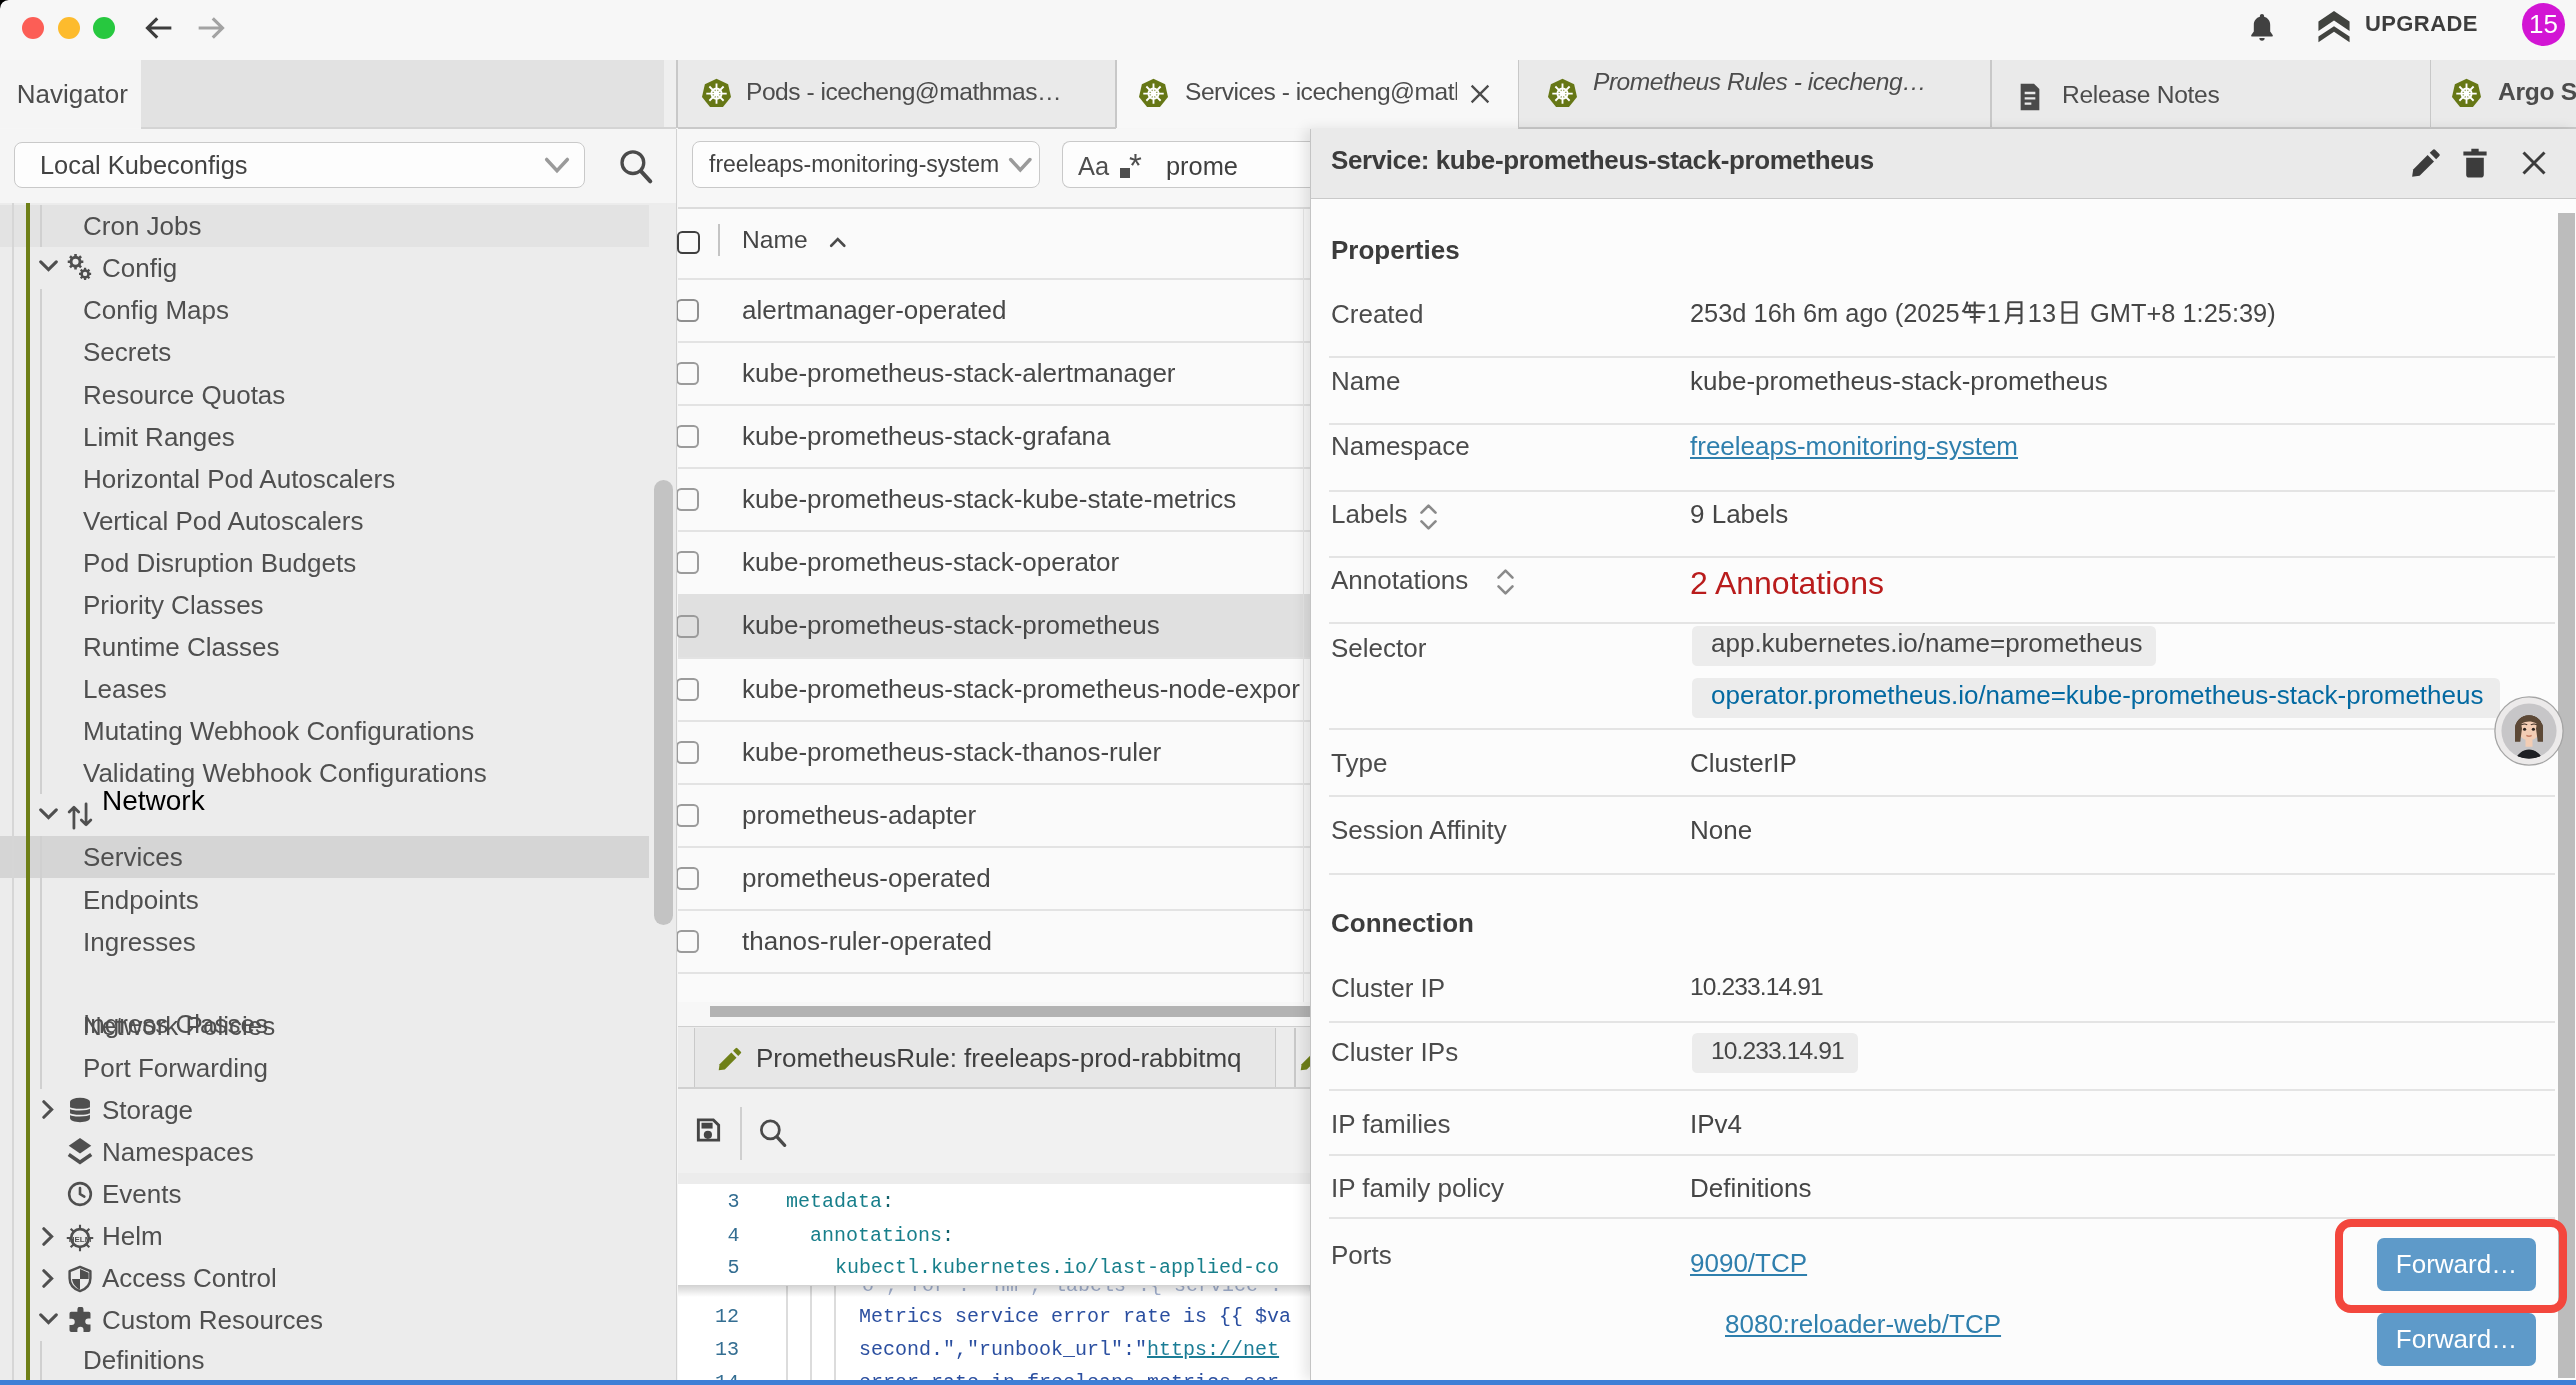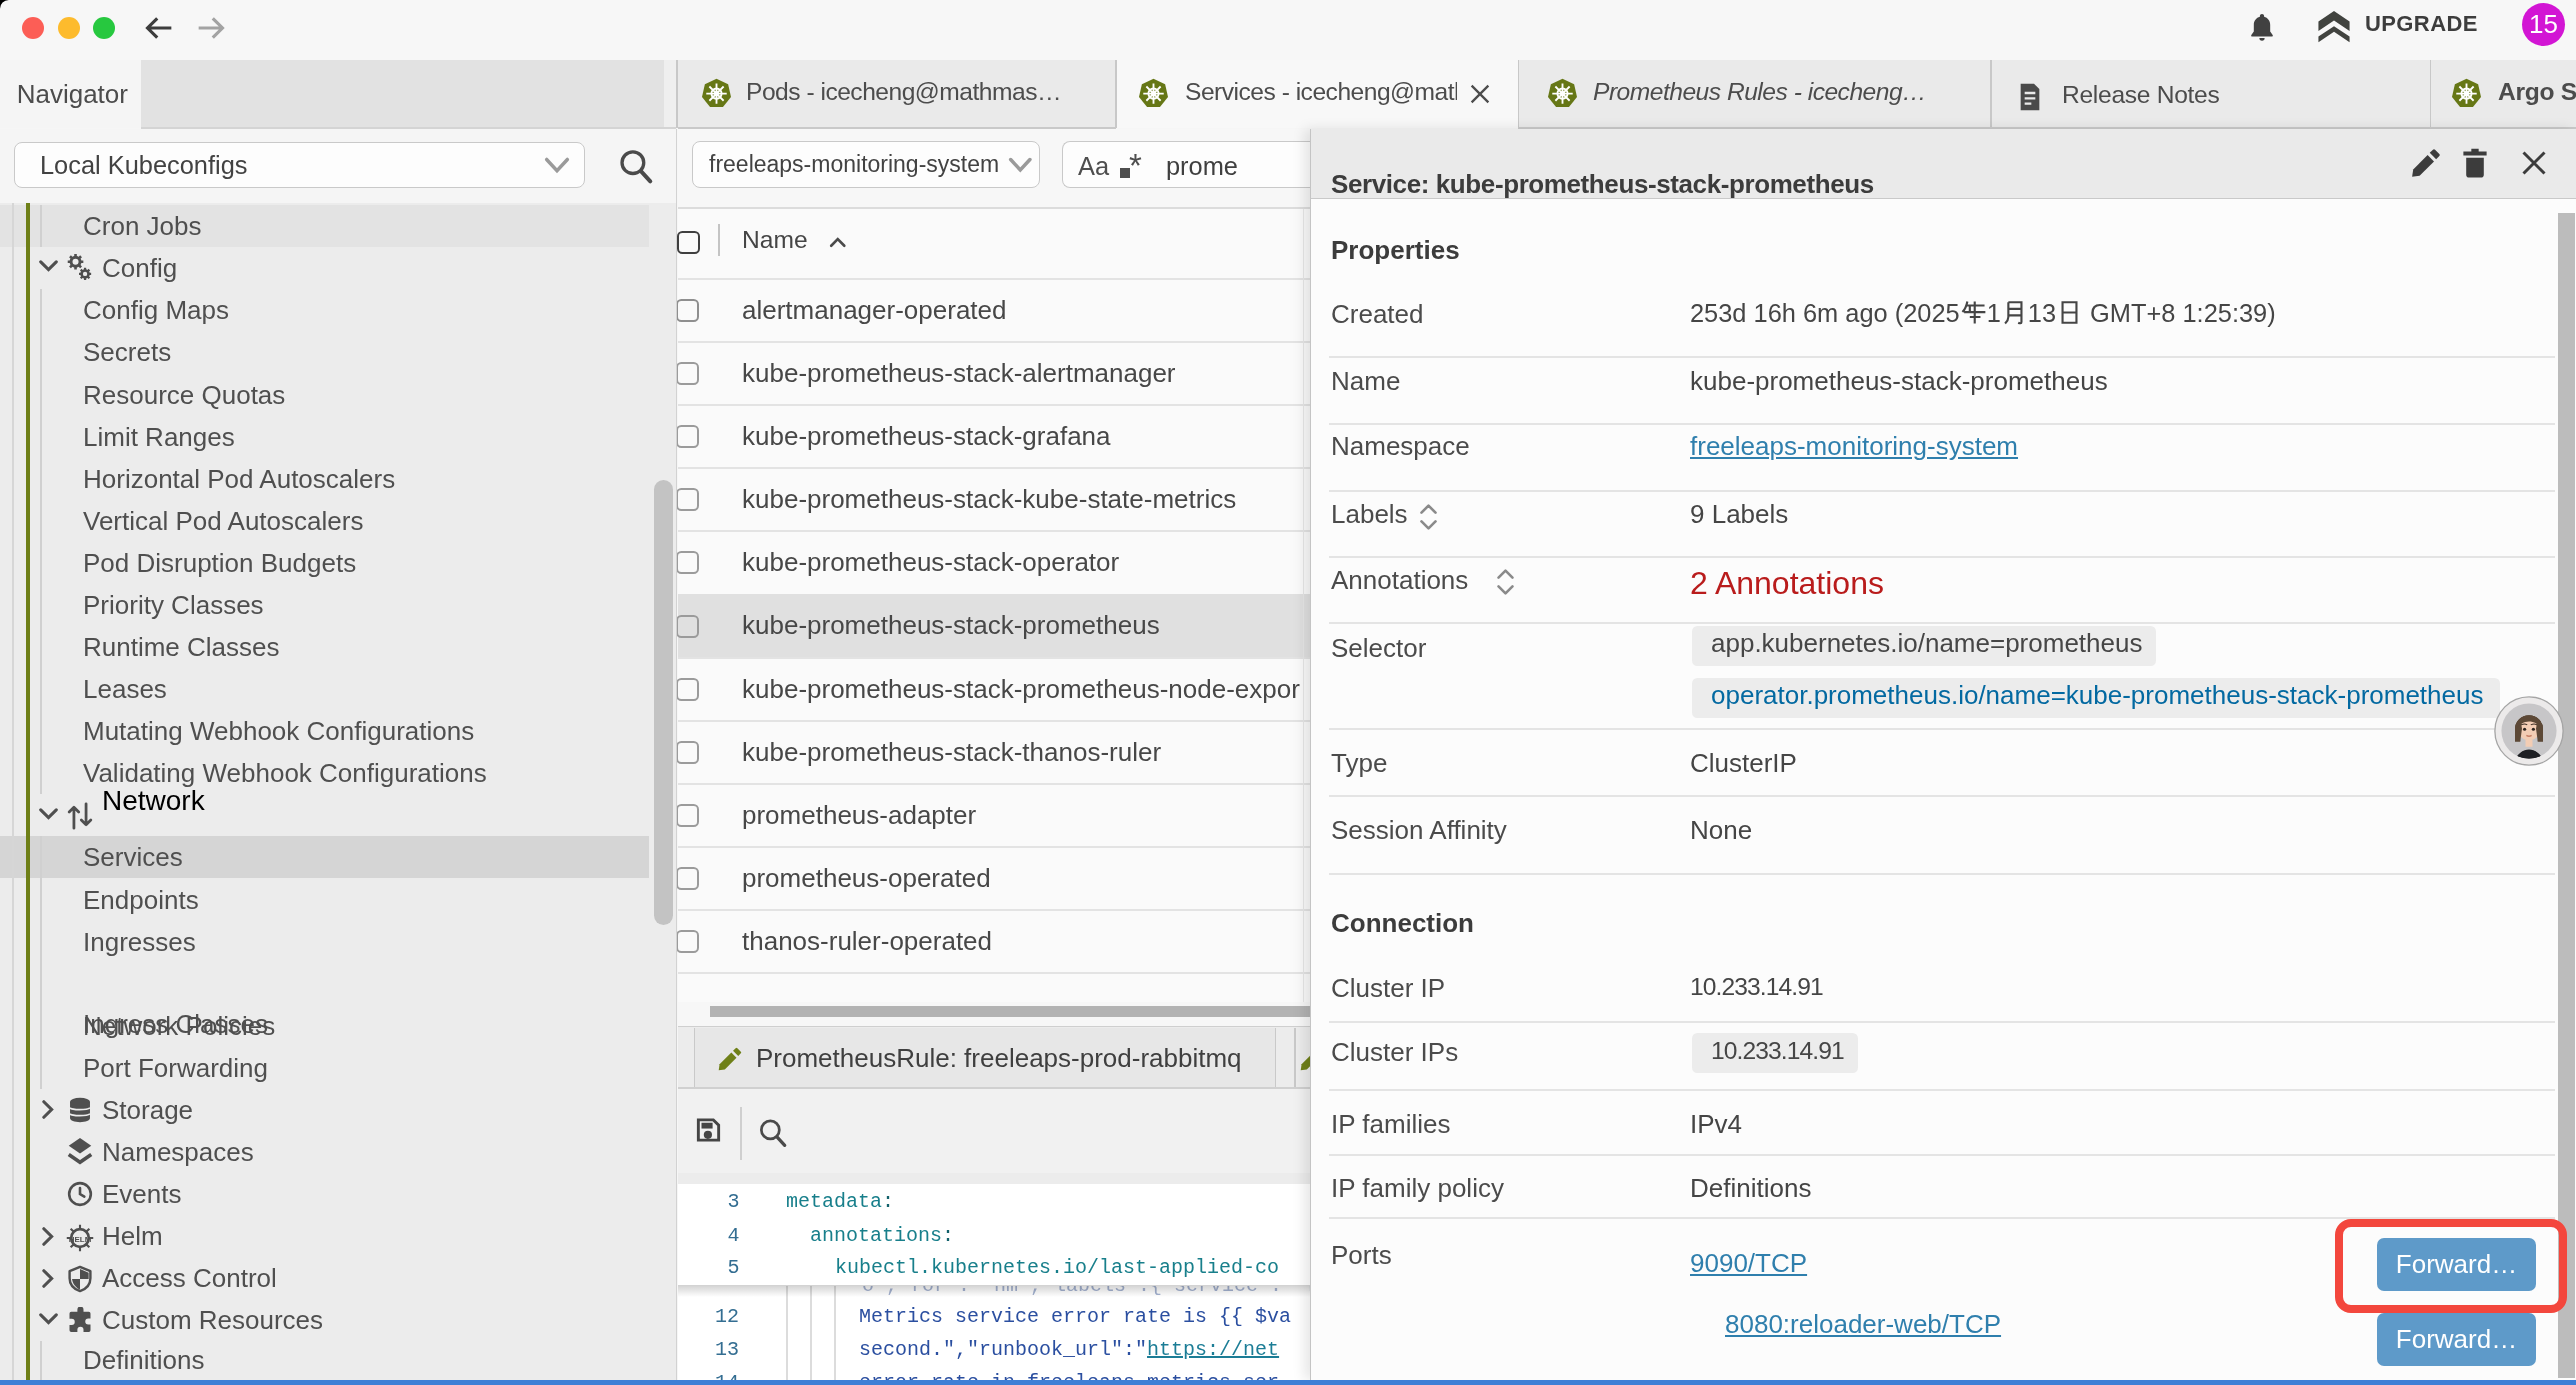--- a/index.html
+++ b/index.html
@@ -78,21 +78,21 @@
 <svg class="abs" style="left:1138px;top:78px;" width="31" height="30" viewBox="0 0 100 96">
       <use href="#k8s"></use>
     </svg>
 <div class="abs txt" style="left:1185px;top:78px;width:272px;overflow:hidden;font-size:24.6px;letter-spacing:-0.5px;color:#4c4c4c;">Services - icecheng@math…</div>
 <svg class="abs" style="left:1469px;top:83px;" width="22" height="22" viewBox="0 0 25 25">
       <path d="M3 3 L22 22 M22 3 L3 22" stroke="#4c4c4c" stroke-width="2.6"></path>
     </svg>
 <svg class="abs" style="left:1547px;top:78px;" width="31" height="30" viewBox="0 0 100 96">
       <use href="#k8s"></use>
     </svg>
-<div class="abs txt" style="left:1593px;top:78px;font-size:24.6px;letter-spacing:-0.5px;color:#4c4c4c;font-style:italic;text-align:center;">Prometheus Rules - icecheng…</div>
+<div class="abs txt" style="left:1593px;top:68px;font-size:24.6px;letter-spacing:-0.5px;color:#4c4c4c;font-style:italic;text-align:center;">Prometheus Rules - icecheng…</div>
 <svg class="abs" style="left:2014px;top:81px;" width="32" height="32" viewBox="0 0 24 24">
   <path fill="#4a4a4a" d="M5 2 h10 l4 4 v16 h-14 z"></path>
   <path stroke="#eaeaea" stroke-width="1.8" d="M8 9 h8 M8 13 h8 M8 17 h5"></path>
 </svg>
 <div class="abs txt" style="left:2062px;top:81px;font-size:24.6px;letter-spacing:-0.3px;color:#4c4c4c;">Release Notes</div>
 <svg class="abs" style="left:2451px;top:78px;" width="31" height="30" viewBox="0 0 100 96">
       <use href="#k8s"></use>
     </svg>
 <div class="abs txt" style="left:2498px;top:78px;font-size:24.6px;font-weight:bold;letter-spacing:-0.3px;color:#4c4c4c;">Argo Se</div>
 
@@ -323,21 +323,21 @@
   <div class="abs txt" style="left:786px;top:1186px;height:32px;line-height:32px;color:#187f8b;">metadata<span style="color:#12616b;">:</span></div>
   <div class="abs txt" style="left:810px;top:1220px;height:32px;line-height:32px;color:#187f8b;">annotations<span style="color:#12616b;">:</span></div>
   <div class="abs txt" style="left:835px;top:1252px;height:32px;line-height:32px;color:#187f8b;">kubectl.kubernetes.io/last-applied-co</div>
   <div class="abs txt" style="left:859px;top:1301px;height:32px;line-height:32px;color:#2b4fa0;">Metrics service error rate is {{ $va</div>
   <div class="abs txt" style="left:859px;top:1334px;height:32px;line-height:32px;color:#2b4fa0;">second.","runbook_url":"<span style="color:#1c7d96;text-decoration:underline;">https://net</span></div>
   <div class="abs txt" style="left:859px;top:1367px;height:32px;line-height:32px;color:#2b4fa0;">error rate in freeleaps metrics ser</div>
 </div>
 
 <div class="abs" style="left:1310px;top:129px;width:1266px;height:1251px;background:#fcfcfc;border-left:0.9px solid #c4c4c4;box-shadow:-6.1px 0 12.3px rgba(0,0,0,0.10);"></div>
 <div class="abs" style="left:1310px;top:129px;width:1266px;height:70px;background:#eaeaea;border-left:0.9px solid #c4c4c4;border-bottom:1.8px solid #c9c9c9;box-sizing:border-box;"></div>
-<div class="abs txt" style="left:1331px;top:145px;font-size:26px;font-weight:bold;letter-spacing:-0.4px;color:#3c3c3c;margin-top:24px;">Service: kube-prometheus-stack-prometheus</div>
+<div class="abs txt" style="left:1331px;top:145px;font-size:26px;font-weight:bold;letter-spacing:-0.4px;color:#3c3c3c;">Service: kube-prometheus-stack-prometheus</div>
 <svg class="abs" style="left:2410px;top:147px;" width="32" height="32" viewBox="0 0 30 30">
       <g fill="#3c3c3c">
         <use href="#pencil"></use>
       </g>
     </svg>
 <svg class="abs" style="left:2460px;top:146px;" width="30" height="33" viewBox="0 0 24 27">
   <path fill="#3c3c3c" d="M9 2.2 h6 v2.2 h6.5 v3.4 h-19 v-3.4 h6.5 z M4.8 9.6 h14.4 v13.9 a2.3 2.3 0 0 1 -2.3 2.3 h-9.8 a2.3 2.3 0 0 1 -2.3 -2.3 z"></path>
 </svg>
 <svg class="abs" style="left:2520px;top:149px;" width="28" height="28" viewBox="0 0 32 32">
       <path d="M4 4 L28 28 M28 4 L4 28" stroke="#3c3c3c" stroke-width="3.4"></path>

